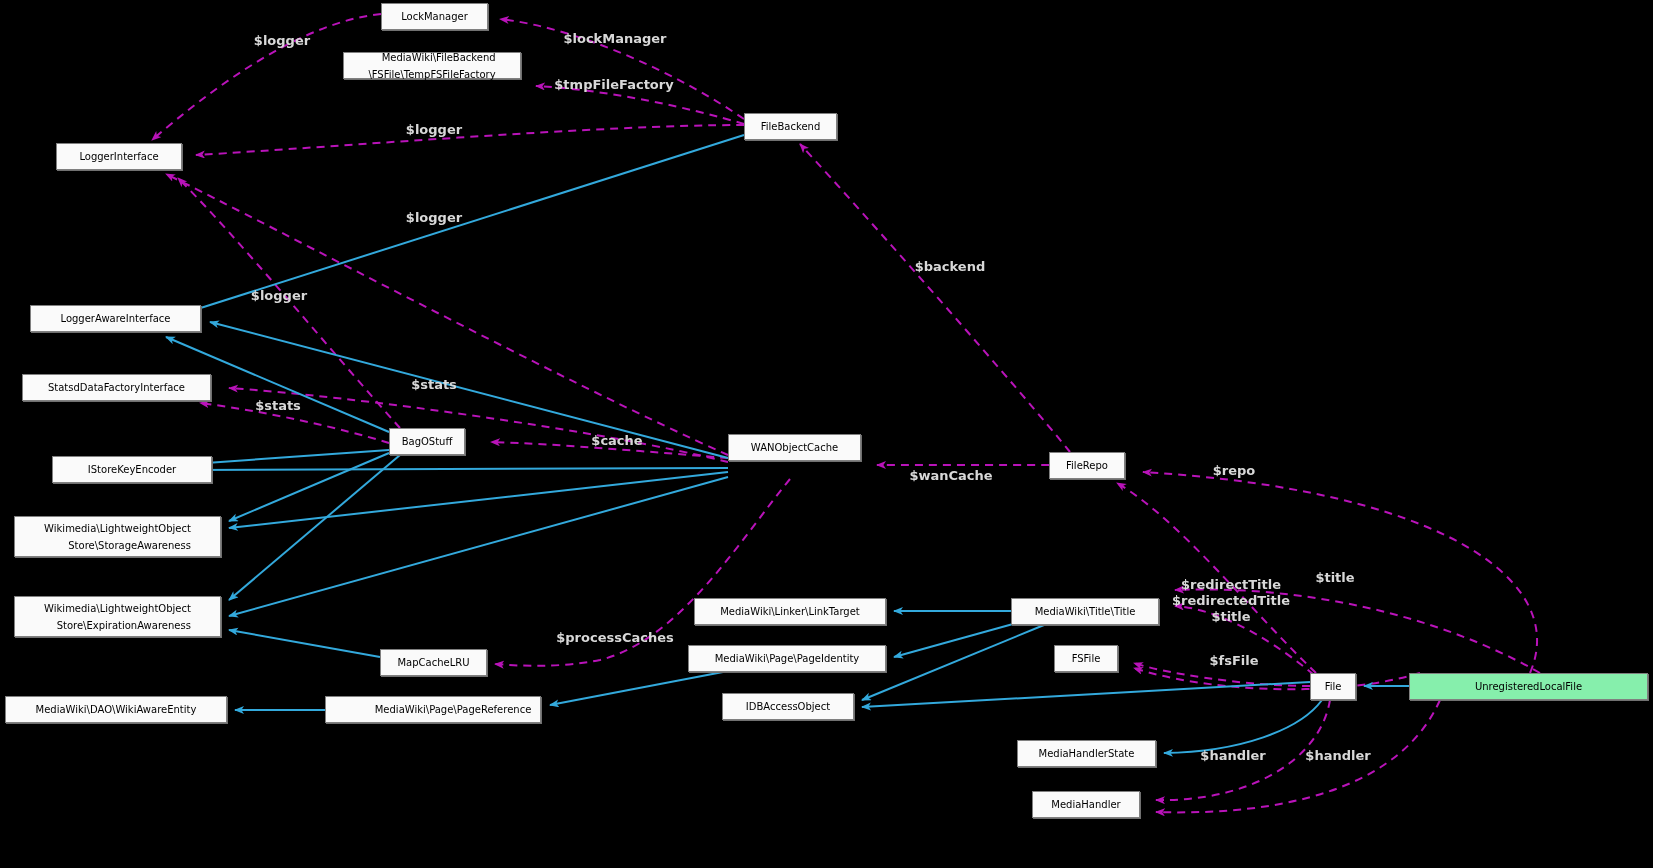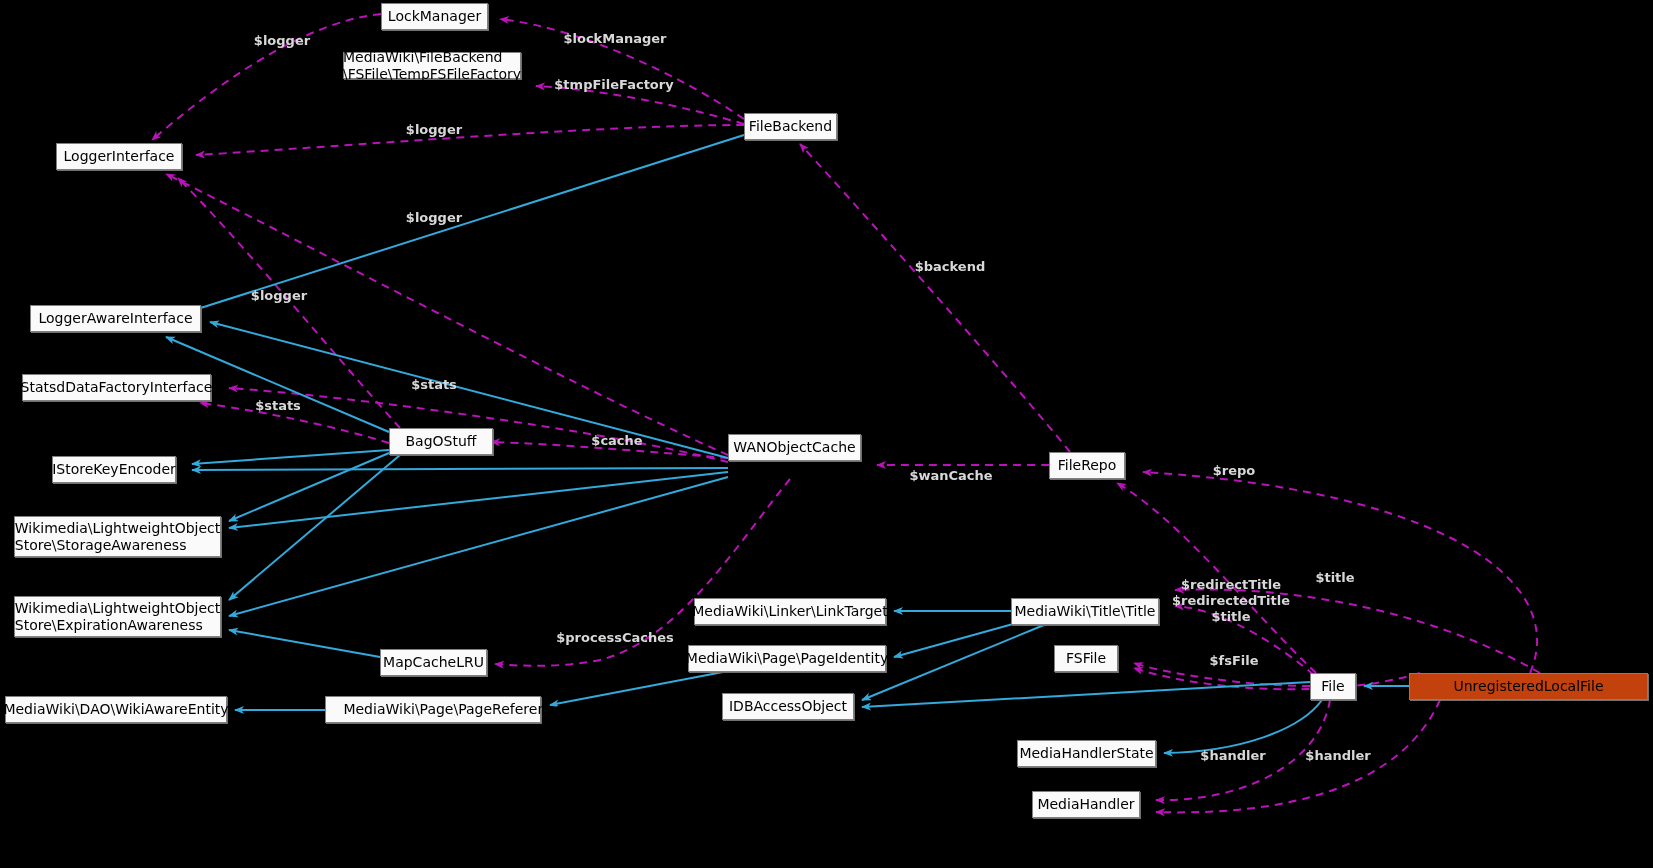--- a/index.html
+++ b/index.html
@@ -21,31 +21,31 @@
     top: 0;
     width: 1653px;
     height: 868px;
   }
   .node {
     position: absolute;
     box-sizing: border-box;
     background: #fafafa;
     border: 1px solid #808080;
     color: #000000;
-    font-size: 14px;
+    font-size: 10px;
     line-height: 17px;
-    text-align: left;
+    text-align: right;
     display: flex;
     align-items: center;
     justify-content: center;
     white-space: pre;
     box-shadow: 1px 1px 0 0 #707070;
   }
   .node.highlight {
-    background: #c2410c;
+    background: #86efac;
   }
   .edge-label {
     position: absolute;
     color: #d8d8d8;
     font-size: 13px;
     font-weight: bold;
     line-height: 16px;
     white-space: pre;
     text-align: center;
     transform: translate(-50%, -50%);
@@ -130,25 +130,25 @@
   </div>
 
   <div class="node" style="left:30px; top:305px; width:171px; height:27px;">
     <span>LoggerAwareInterface</span>
   </div>
 
   <div class="node" style="left:22px; top:374px; width:189px; height:27px;">
     <span>StatsdDataFactoryInterface</span>
   </div>
 
-  <div class="node" style="left:389px; top:428px; width:104px; height:27px;">
+  <div class="node" style="left:389px; top:428px; width:76px; height:27px;">
     <span>BagOStuff</span>
   </div>
 
-  <div class="node" style="left:52px; top:456px; width:124px; height:27px;">
+  <div class="node" style="left:52px; top:456px; width:160px; height:27px;">
     <span>IStoreKeyEncoder</span>
   </div>
 
   <div class="node" style="left:14px; top:516px; width:207px; height:41px;">
     <span>Wikimedia\LightweightObject
 Store\StorageAwareness</span>
   </div>
 
   <div class="node" style="left:14px; top:596px; width:207px; height:41px;">
     <span>Wikimedia\LightweightObject

